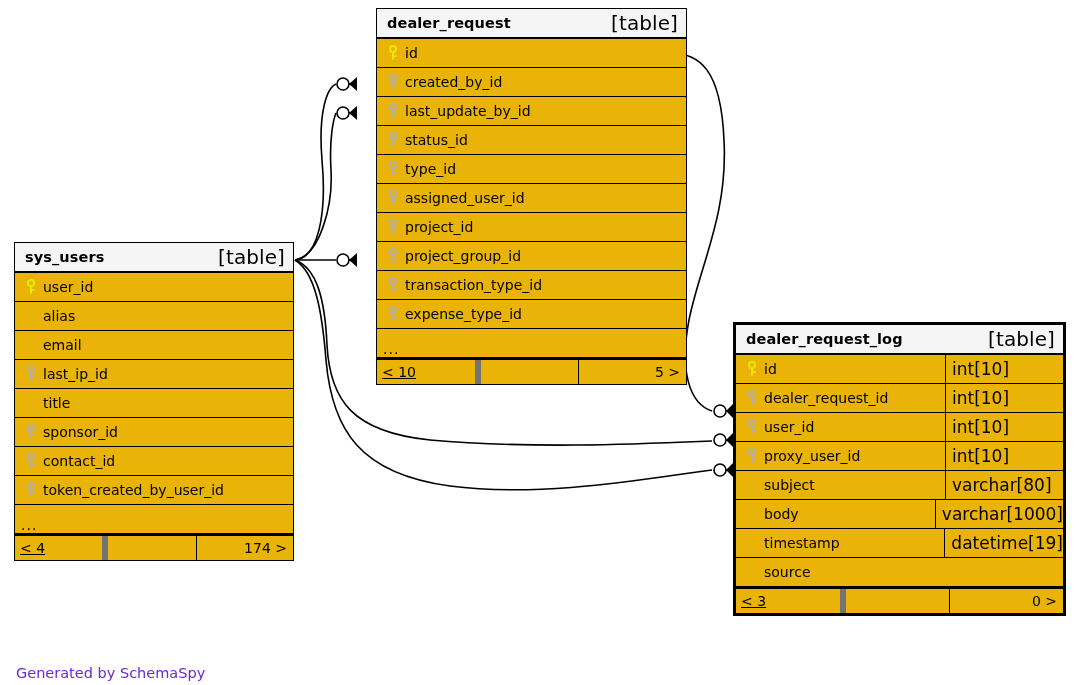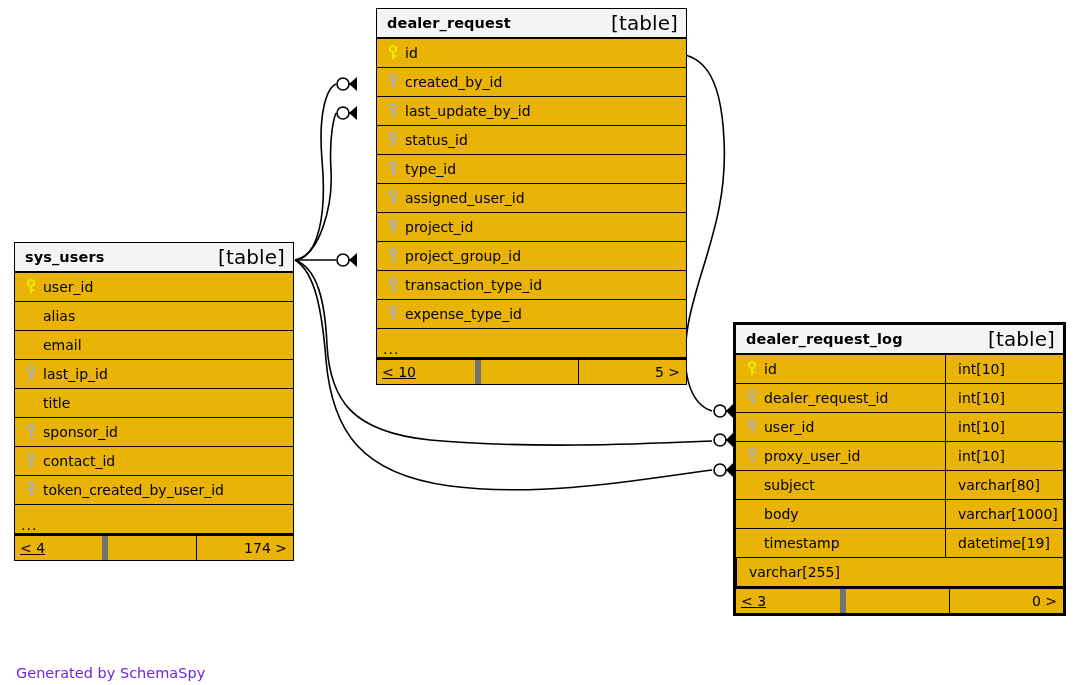--- a/index.html
+++ b/index.html
@@ -82,23 +82,24 @@
     overflow: hidden;
     white-space: nowrap;
   }
   .cell-type {
     box-sizing: border-box;
     display: flex;
     align-items: center;
     flex: 0 0 118px;
     height: 100%;
     border-left: 1px solid #000000;
-    padding-left: 12px;
-    font-size: 14px;
+    padding-left: 6px;
+    font-size: 17px;
     white-space: nowrap;
+    margin-left: 8px;
   }
 
   
   .keyicon {
     flex: 0 0 16px;
     width: 16px;
     height: 16px;
     margin-right: 4px;
     position: relative;
   }
@@ -519,21 +520,24 @@
             <div class="cell-type">varchar[1000]</div>
           </div>
           <div class="row">
             <div class="cell-name">
               <span class="keyspace"></span>
               <span>timestamp</span>
             </div>
             <div class="cell-type">datetime[19]</div>
           </div>
           <div class="row">
-            <div class="cell-type">varchar[255]</div>
+            <div class="cell-name">
+              <span class="keyspace"></span>
+              <span>source</span>
+            </div>
           </div>
           <div class="row footer">
             <div class="foot-cell foot-left">&lt; 3</div>
             <div class="foot-cell foot-mid"></div>
             <div class="foot-cell foot-right">0 &gt;</div>
           </div>
         </div>
       </div>
     </div>
 

